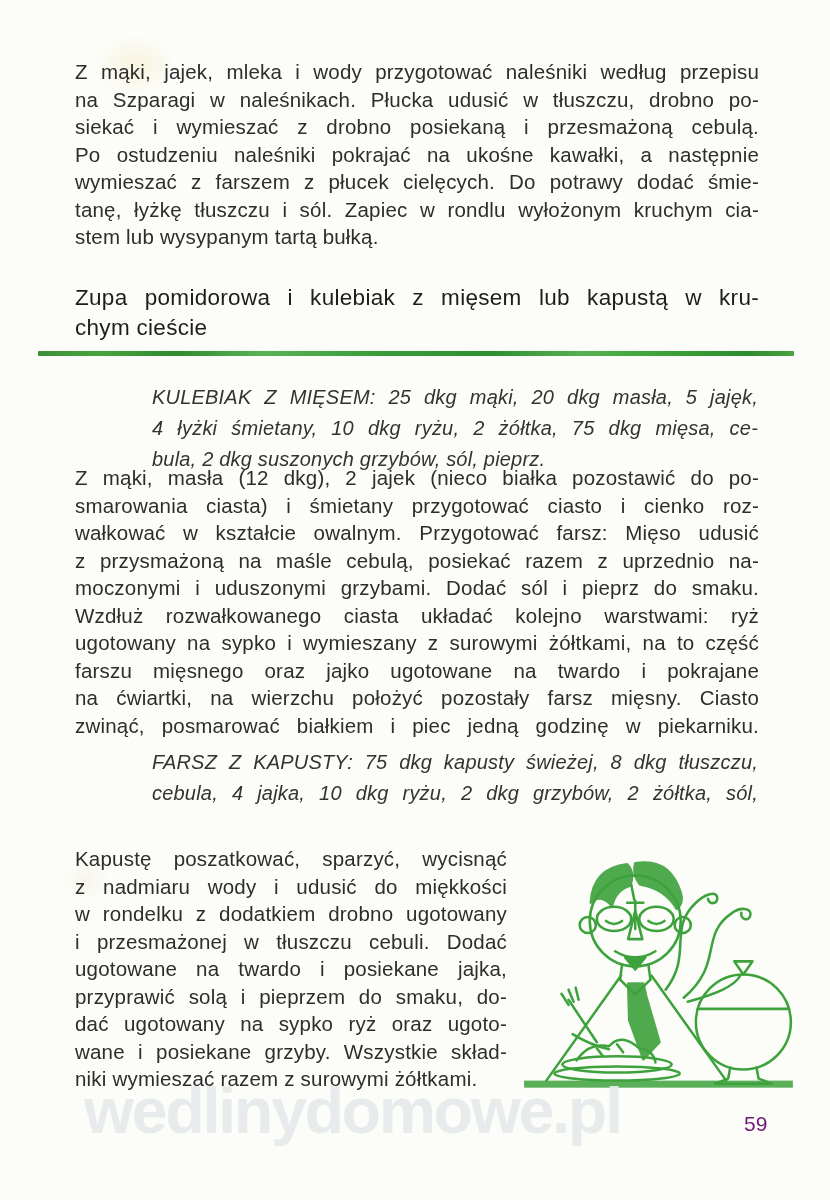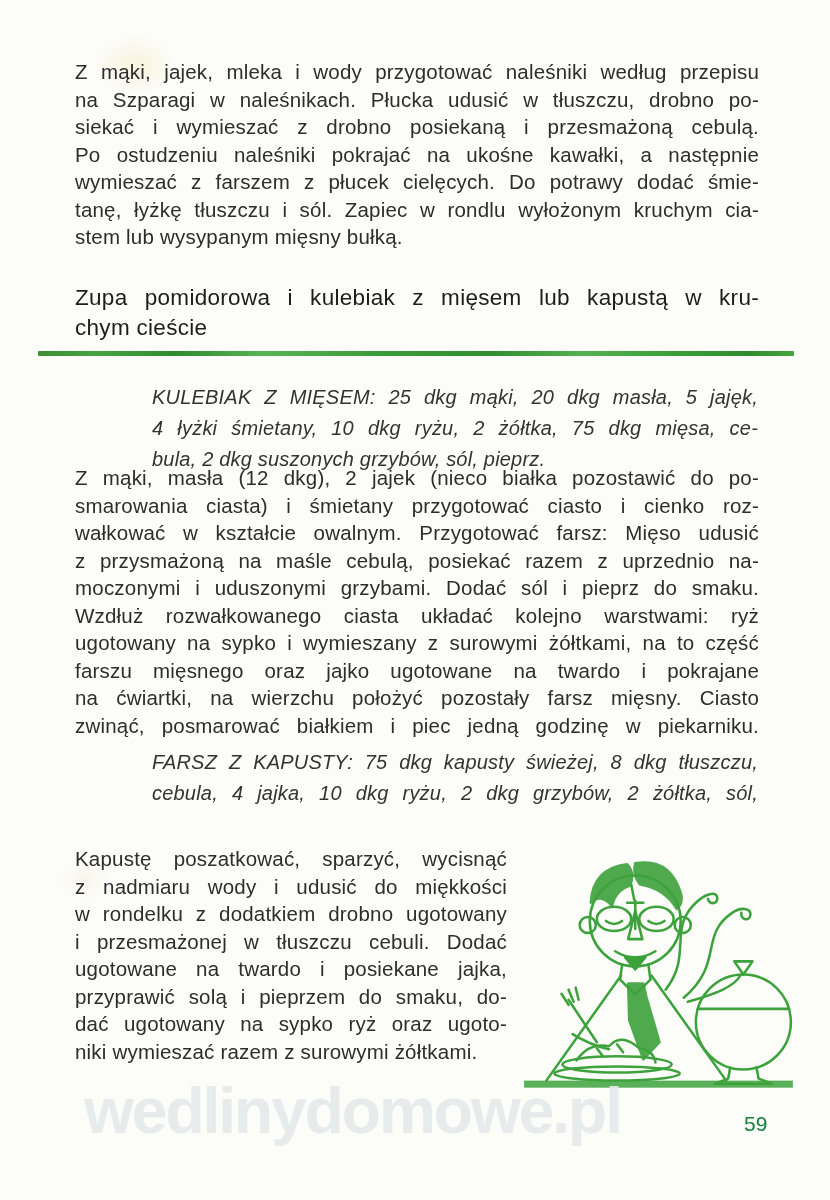--- a/index.html
+++ b/index.html
@@ -24,38 +24,38 @@
   .recipe{font-style:italic;font-size:20px;line-height:31px;color:#333;}
   .recipe-meat{left:152px;top:374px;width:606px;margin-top:8px;}
   .body2{left:75px;top:464px;width:684px;}
   .recipe-cabbage{left:152px;top:747px;width:606px;}
   .closing{left:75px;top:845px;width:432px;}
 
   .illustration{position:absolute;left:516px;top:850px;width:288px;height:248px;}
 
   .watermark{position:absolute;left:84px;top:1074px;width:700px;font-size:64px;font-weight:bold;
              letter-spacing:-2px;color:rgba(229,233,235,0.93);z-index:6;white-space:nowrap;}
-  .pagenum{position:absolute;left:744px;top:1112px;font-size:21px;color:#15803d;z-index:7;}
+  .pagenum{position:absolute;left:744px;top:1112px;font-size:21px;color:#701a75;z-index:7;}
 </style>
 </head>
 <body>
 
 <div class="page">
 
   <div class="blemish b1"></div>
   <div class="blemish b2"></div>
 
   <div class="para intro just">
       <div class="tline">Z mąki, jajek, mleka i wody przygotować naleśniki według przepisu</div>
       <div class="tline">na Szparagi w naleśnikach. Płucka udusić w tłuszczu, drobno po-</div>
       <div class="tline">siekać i wymieszać z drobno posiekaną i przesmażoną cebulą.</div>
       <div class="tline">Po ostudzeniu naleśniki pokrajać na ukośne kawałki, a następnie</div>
       <div class="tline">wymieszać z farszem z płucek cielęcych. Do potrawy dodać śmie-</div>
       <div class="tline">tanę, łyżkę tłuszczu i sól. Zapiec w rondlu wyłożonym kruchym cia-</div>
-      <div class="tline last">stem lub wysypanym mięsny bułką.</div>
+      <div class="tline last">stem lub wysypanym tartą bułką.</div>
     </div>
 
   <div class="para heading just">
       <div class="tline">Zupa pomidorowa i kulebiak z mięsem lub kapustą w kru-</div>
       <div class="tline last">chym cieście</div>
     </div>
 
   <div class="rule"></div>
 
   <div class="para recipe recipe-meat just">
@@ -83,20 +83,21 @@
     </div>
 
   <div class="para closing just">
       <div class="tline">Kapustę poszatkować, sparzyć, wycisnąć</div>
       <div class="tline">z nadmiaru wody i udusić do miękkości</div>
       <div class="tline">w rondelku z dodatkiem drobno ugotowany</div>
       <div class="tline">i przesmażonej w tłuszczu cebuli. Dodać</div>
       <div class="tline">ugotowane na twardo i posiekane jajka,</div>
       <div class="tline">przyprawić solą i pieprzem do smaku, do-</div>
       <div class="tline">dać ugotowany na sypko ryż oraz ugoto-</div>
+      <div class="tline">wane i posiekane grzyby. Wszystkie skład-</div>
       <div class="tline last">niki wymieszać razem z surowymi żółtkami.</div>
     </div>
 
   <svg class="illustration" viewBox="0 0 285 245" xmlns="http://www.w3.org/2000/svg" fill="none" stroke="#3da23c" stroke-width="2.5" stroke-linecap="round" stroke-linejoin="round">
 
     <rect x="8" y="228" width="266" height="7" fill="#3da23c" stroke="none" opacity="0.85"></rect>
 
     <path d="M30,228 L104,124"></path>
     <path d="M134,124 L208,228"></path>
 

